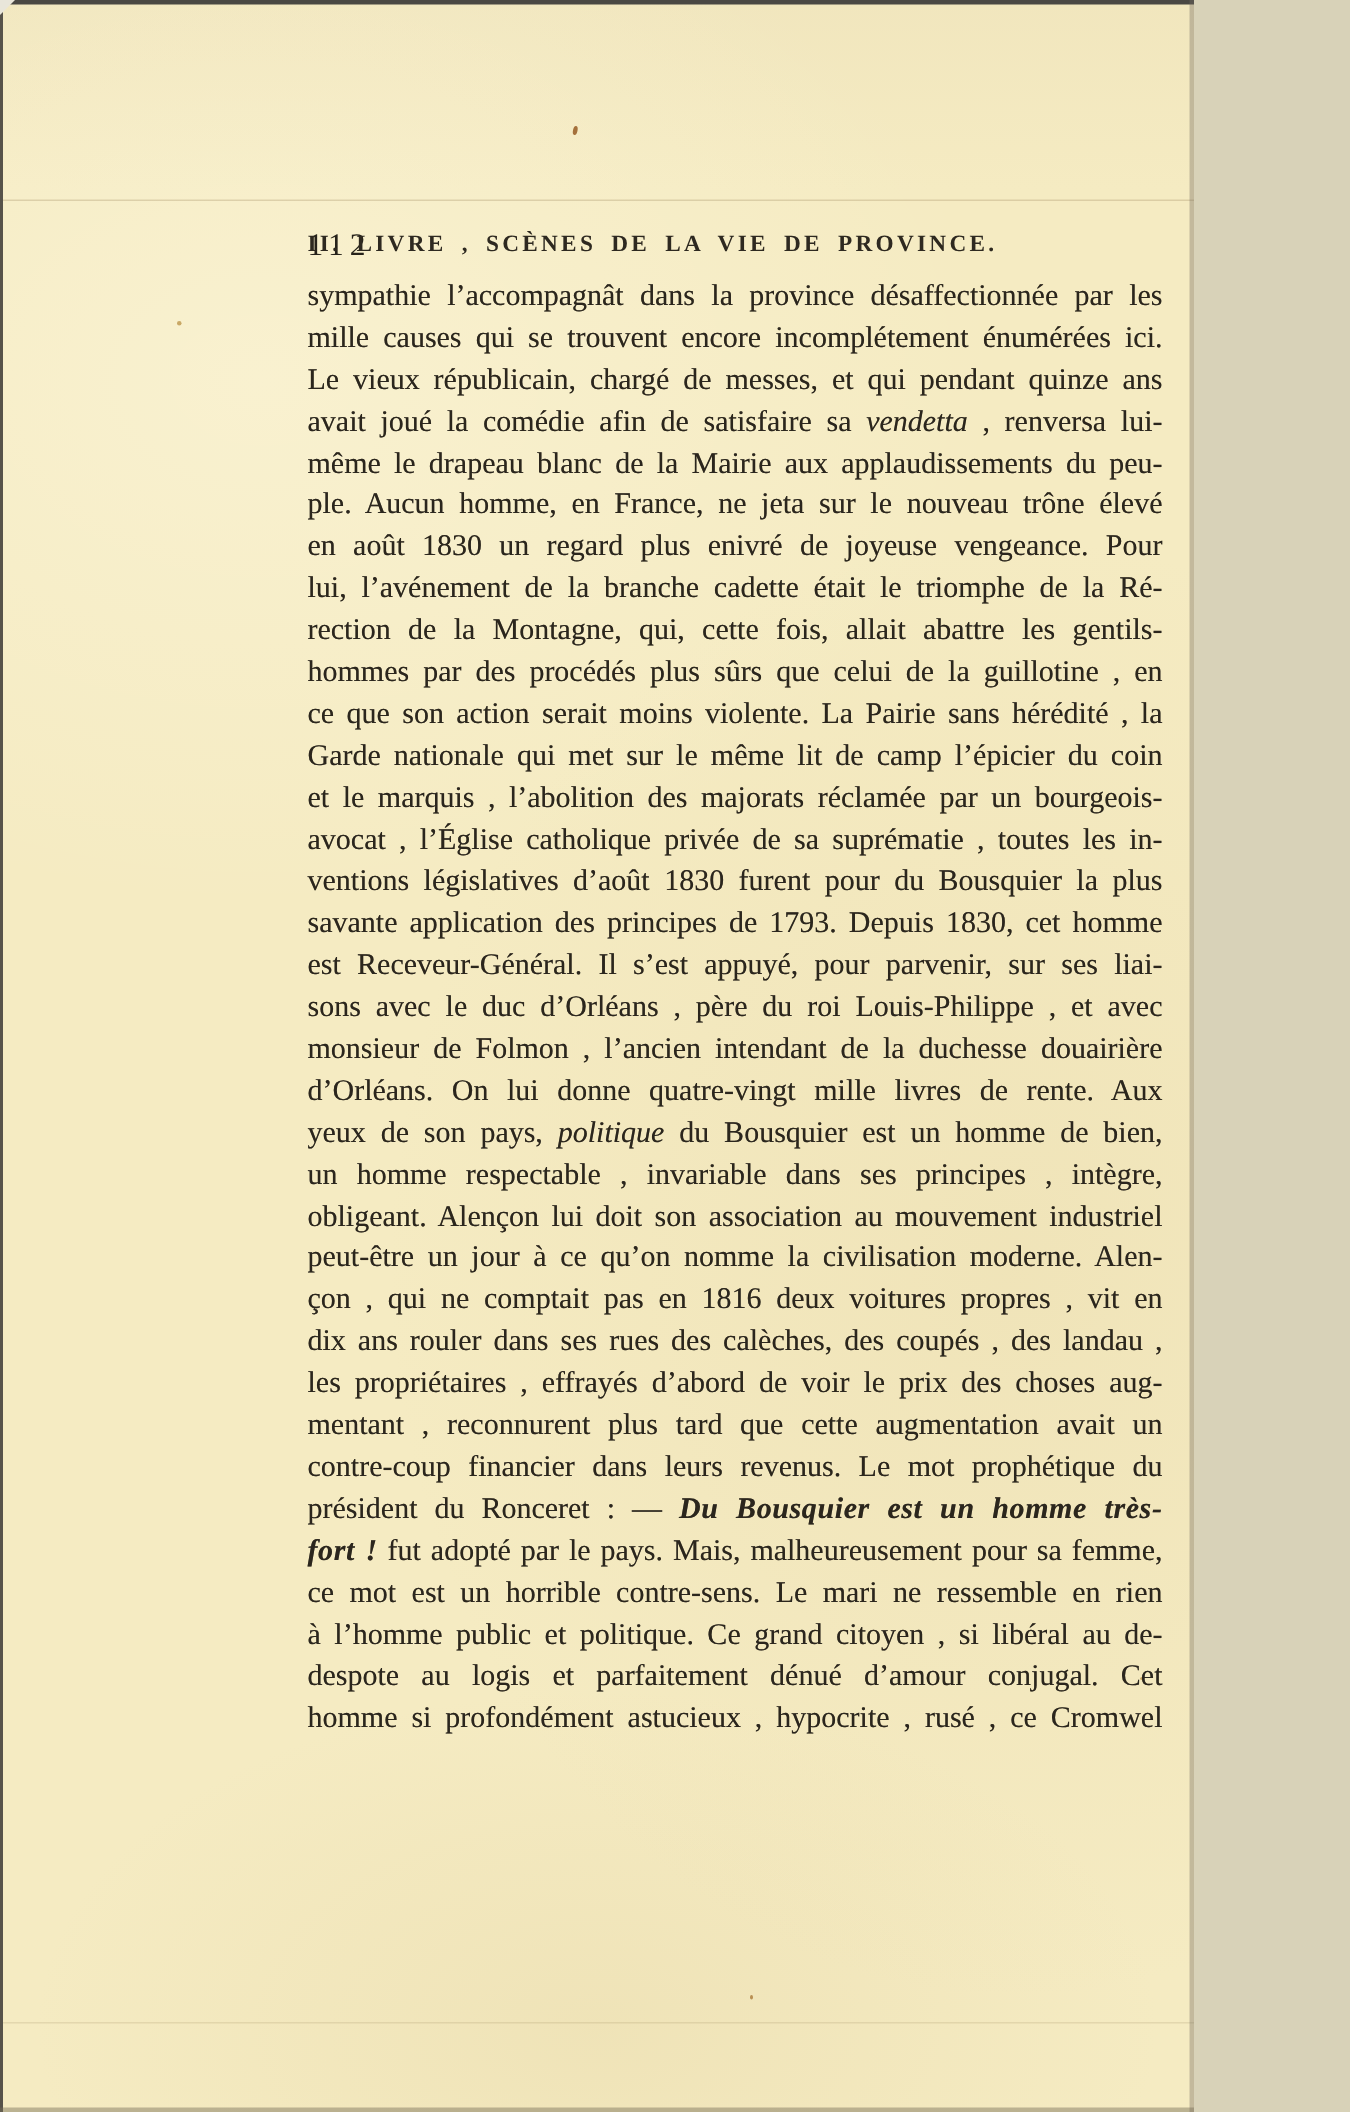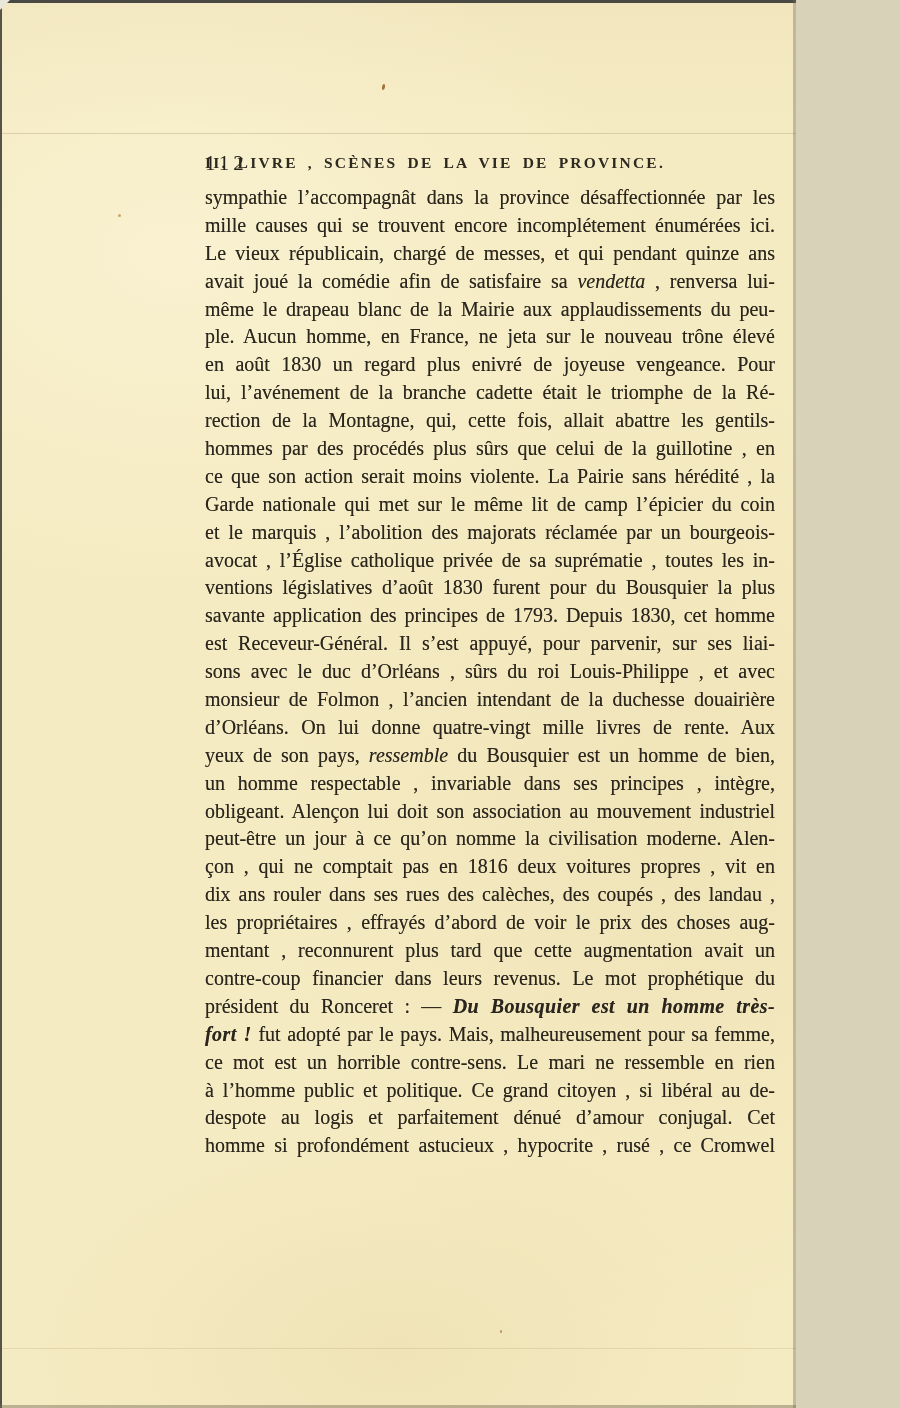--- a/index.html
+++ b/index.html
@@ -92,24 +92,24 @@
       <div class="line"><span>lui, l’avénement de la branche cadette était le triomphe de la Ré-</span></div>
       <div class="line"><span>rection de la Montagne, qui, cette fois, allait abattre les gentils-</span></div>
       <div class="line"><span>hommes par des procédés plus sûrs que celui de la guillotine , en</span></div>
       <div class="line"><span>ce que son action serait moins violente. La Pairie sans hérédité , la</span></div>
       <div class="line"><span>Garde nationale qui met sur le même lit de camp l’épicier du coin</span></div>
       <div class="line"><span>et le marquis , l’abolition des majorats réclamée par un bourgeois-</span></div>
       <div class="line"><span>avocat , l’Église catholique privée de sa suprématie , toutes les in-</span></div>
       <div class="line"><span>ventions législatives d’août 1830 furent pour du Bousquier la plus</span></div>
       <div class="line"><span>savante application des principes de 1793. Depuis 1830, cet homme</span></div>
       <div class="line"><span>est Receveur-Général. Il s’est appuyé, pour parvenir, sur ses liai-</span></div>
-      <div class="line"><span>sons avec le duc d’Orléans , sûrs du roi Louis-Philippe , et avec</span></div>
+      <div class="line"><span>sons avec le duc d’Orléans , père du roi Louis-Philippe , et avec</span></div>
       <div class="line"><span>monsieur de Folmon , l’ancien intendant de la duchesse douairière</span></div>
       <div class="line"><span>d’Orléans. On lui donne quatre-vingt mille livres de rente. Aux</span></div>
-      <div class="line"><span>yeux de son pays, </span><span class="it">ressemble</span><span> du Bousquier est un homme de bien,</span></div>
+      <div class="line"><span>yeux de son pays, </span><span class="it">politique</span><span> du Bousquier est un homme de bien,</span></div>
       <div class="line"><span>un homme respectable , invariable dans ses principes , intègre,</span></div>
       <div class="line"><span>obligeant. Alençon lui doit son association au mouvement industriel</span></div>
       <div class="line"><span>peut-être un jour à ce qu’on nomme la civilisation moderne. Alen-</span></div>
       <div class="line"><span>çon , qui ne comptait pas en 1816 deux voitures propres , vit en</span></div>
       <div class="line"><span>dix ans rouler dans ses rues des calèches, des coupés , des landau ,</span></div>
       <div class="line"><span>les propriétaires , effrayés d’abord de voir le prix des choses aug-</span></div>
       <div class="line"><span>mentant , reconnurent plus tard que cette augmentation avait un</span></div>
       <div class="line"><span>contre-coup financier dans leurs revenus. Le mot prophétique du</span></div>
       <div class="line"><span>président du Ronceret : — </span><span class="it bd">Du Bousquier est un homme très-</span></div>
       <div class="line"><span class="it bd">fort !</span><span> fut adopté par le pays. Mais, malheureusement pour sa femme,</span></div>

